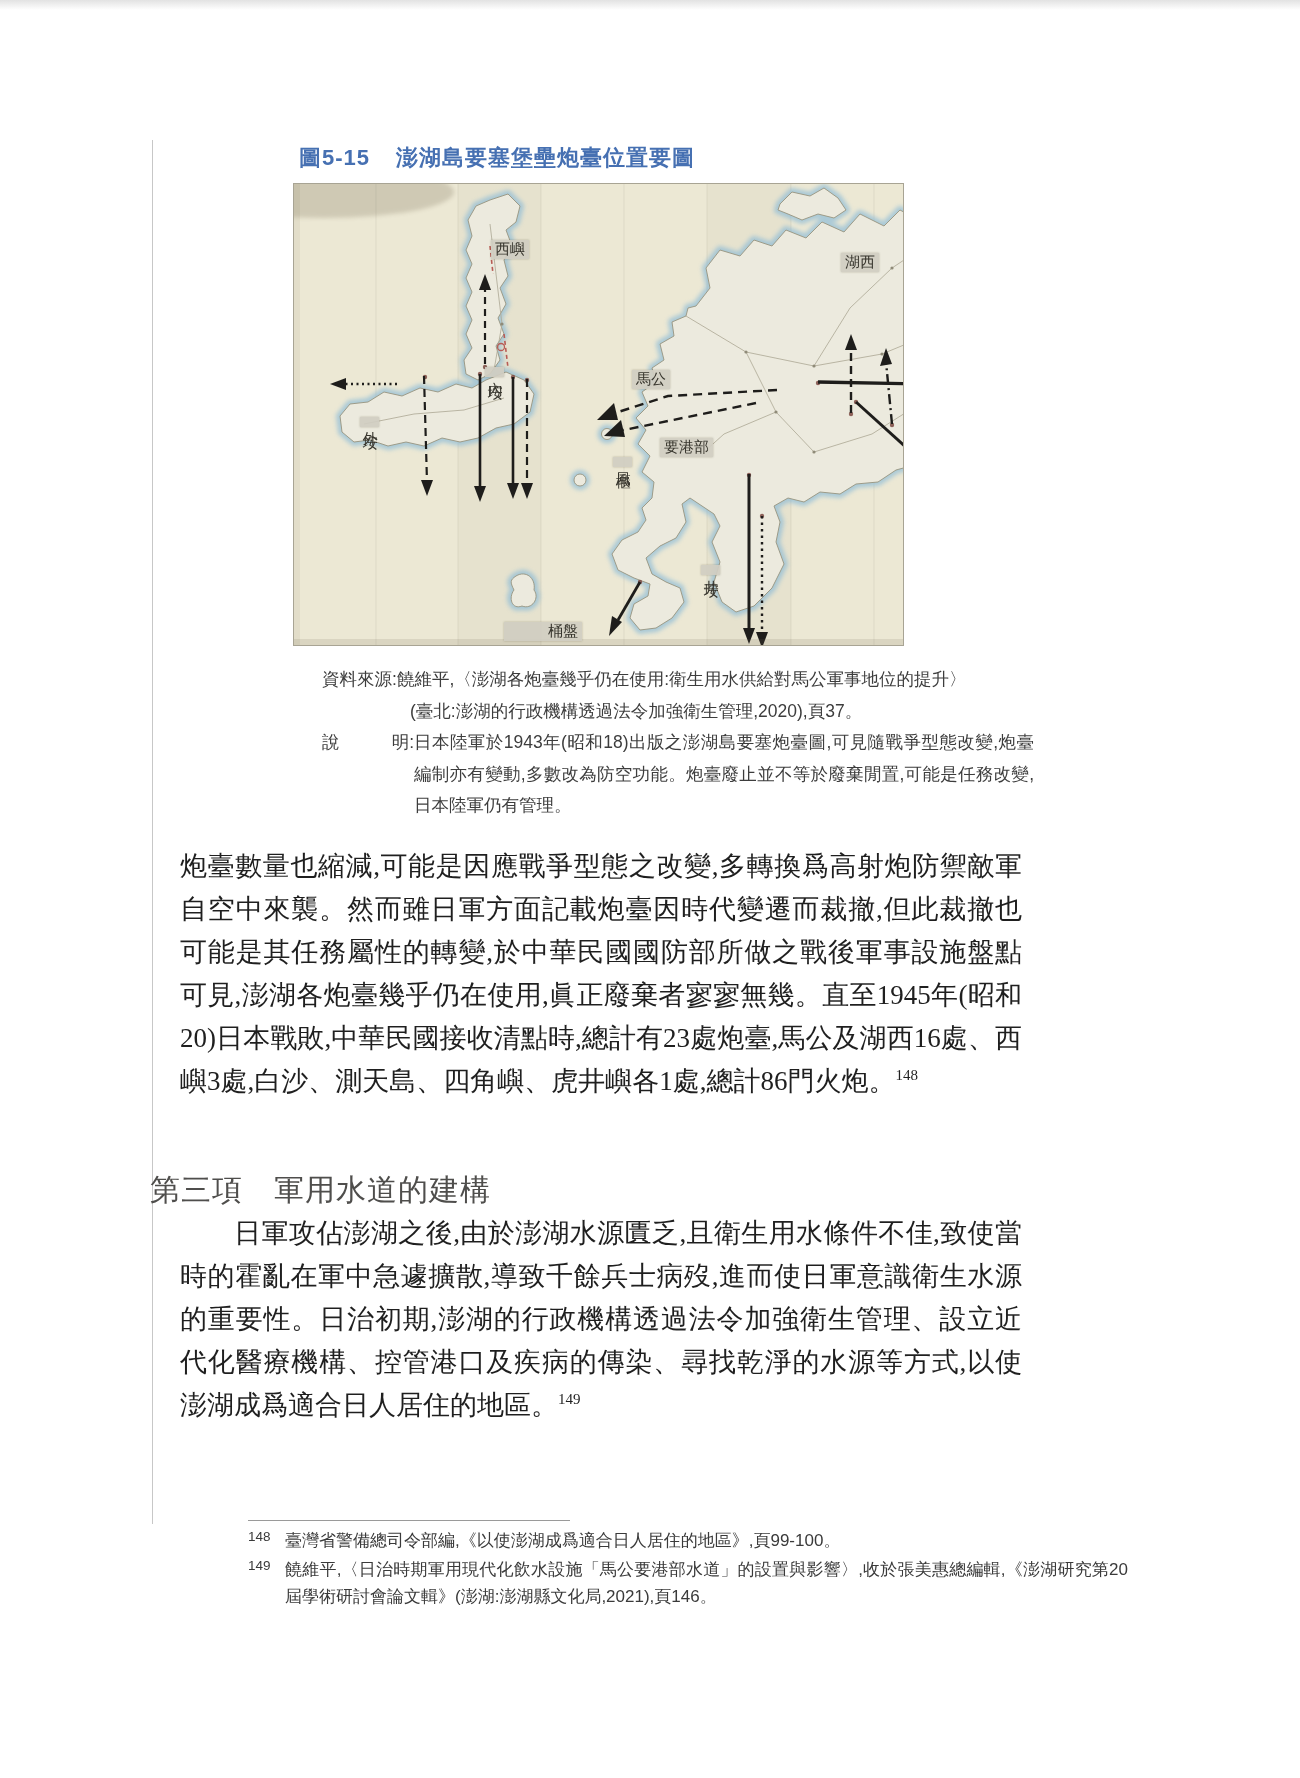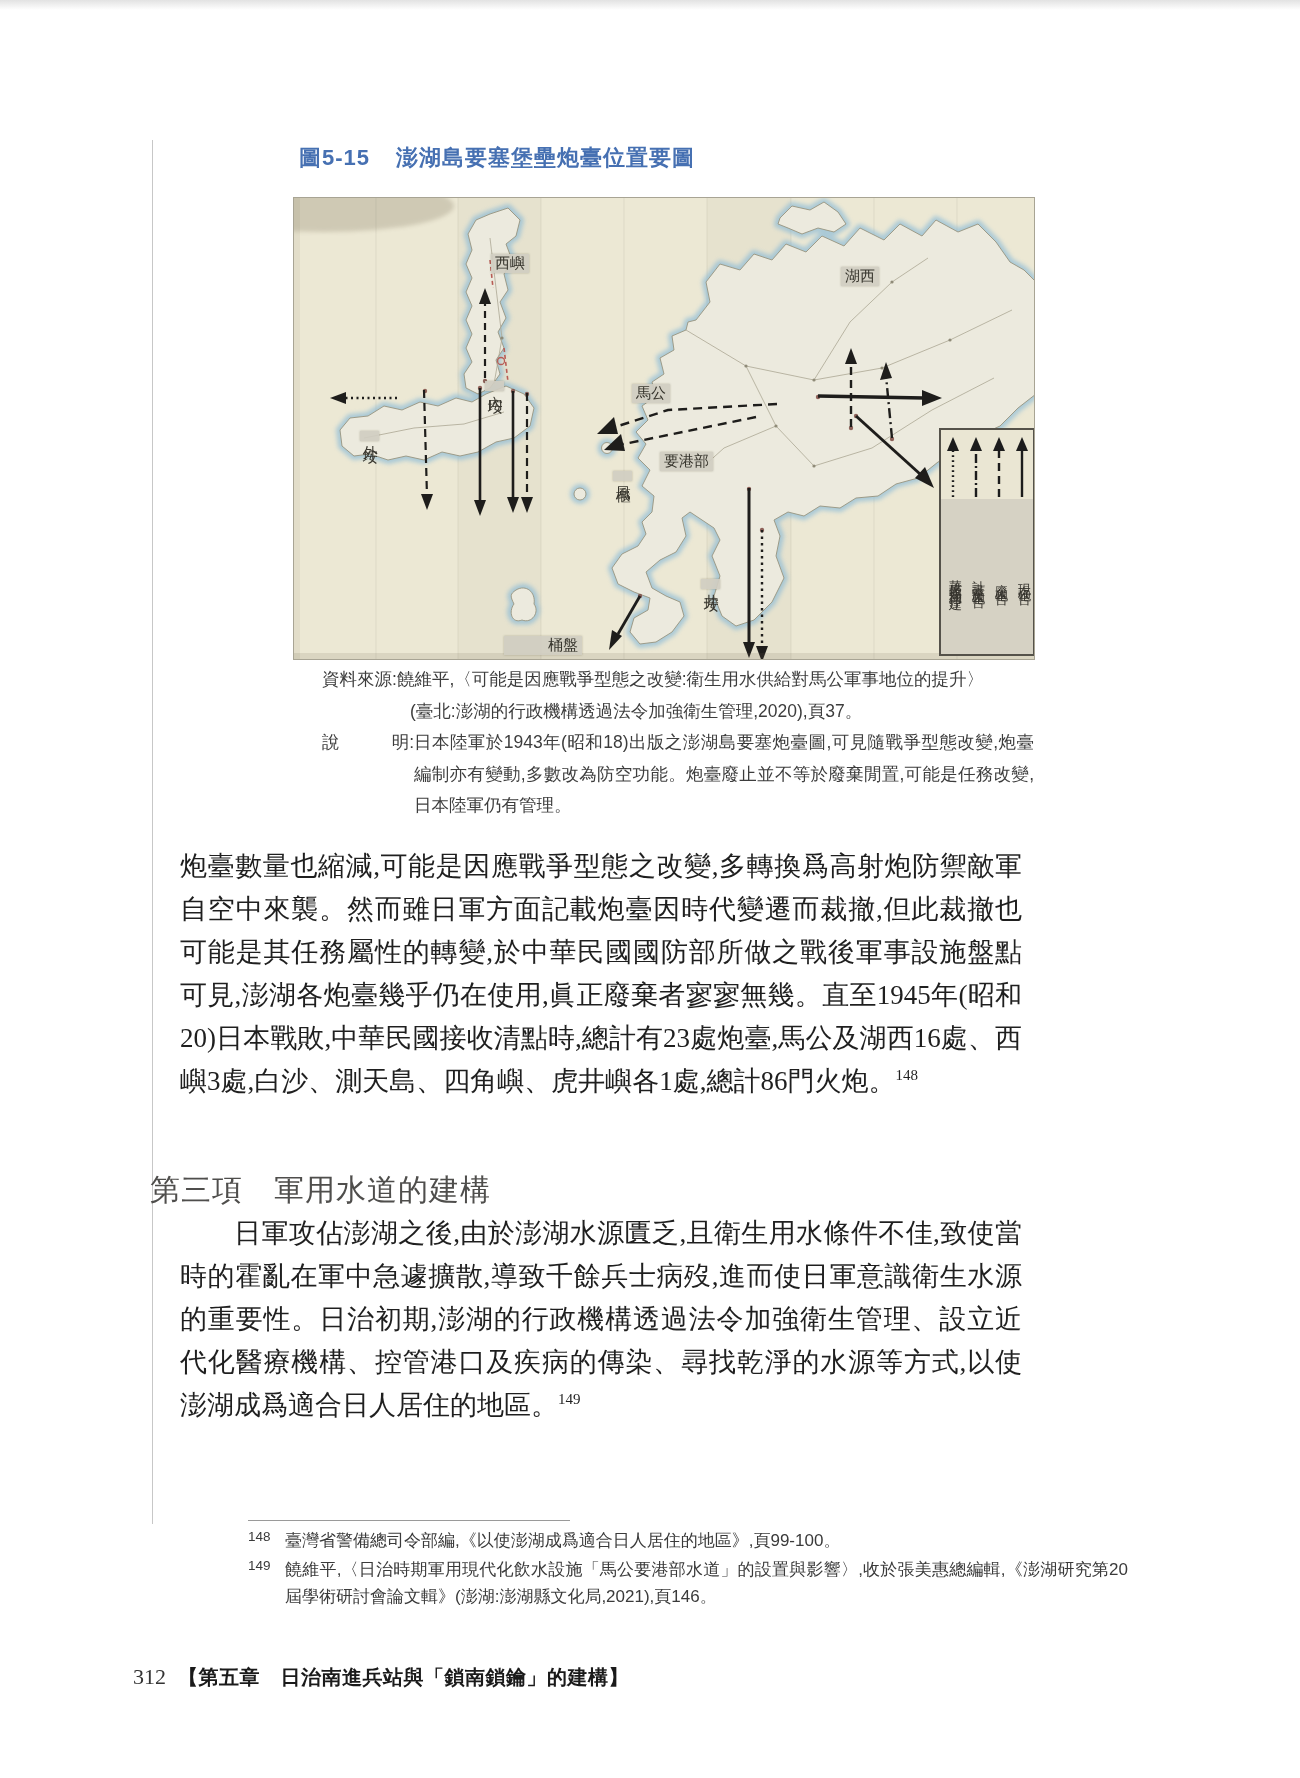--- a/index.html
+++ b/index.html
@@ -8,21 +8,21 @@
   .top-edge{position:absolute;top:0;left:0;right:0;height:10px;
         background:linear-gradient(#e2e2e2,#ffffff);}
   .left-rule{position:absolute;left:152px;top:140px;width:1px;height:1384px;background:#c7c7c7;}
 
   
   .fig-title{position:absolute;left:291px;top:143px;font-size:22px;font-weight:bold;
         color:#4670b2;letter-spacing:1px;margin-left:8px;}
   .fig-title .lbl{margin-right:26px;}
 
   
-  .map{position:absolute;left:293px;top:197px;width:742px;height:463px;background:#8b5cf6;
+  .map{position:absolute;left:293px;top:183px;width:611px;height:463px;background:#8b5cf6;
         border:1px solid #a8a494;box-sizing:border-box;overflow:hidden;}
   .map svg{display:block;}
   .plabel{position:absolute;background:rgba(208,205,193,0.92);color:#36342c;
         font-family:"Liberation Serif","DejaVu Serif",serif;font-size:15px;line-height:1.15;
         padding:1px 4px;text-align:center;box-shadow:0 0 2px rgba(90,85,60,.35);}
   .plabel.vert{writing-mode:vertical-rl;letter-spacing:2px;padding:3px 1px;}
 
   
   .legend{position:absolute;left:645px;top:230px;width:96px;height:228px;box-sizing:border-box;
         border:2px solid #55524a;background:#eae6d3;display:flex;flex-direction:row-reverse;}
@@ -230,21 +230,21 @@
         <svg width="20" height="64">
           <line x1="10" y1="62" x2="10" y2="14" stroke="#1c1c1c" stroke-width="2.4" stroke-dasharray="1.8 3.2"></line>
           <polygon points="10,2 4,16 16,16" fill="#1c1c1c"></polygon>
         </svg>
         <div class="lg-label">華盛頓條約停建</div>
       </div>
     </div>
   </div>
 
   <div class="caption">
-    <div><span>資料來源:</span><span>饒維平,〈可能是因應戰爭型態之改變:衛生用水供給對馬公軍事地位的提升〉</span></div>
+    <div><span>資料來源:</span><span>饒維平,〈澎湖各炮臺幾乎仍在使用:衛生用水供給對馬公軍事地位的提升〉</span></div>
     <div class="src2">(臺北:澎湖的行政機構透過法令加強衛生管理,2020),頁37。</div>
     <div class="note">
       <div class="note-label">
         <span>說</span>
         <span>明:</span>
       </div>
       <div class="note-body">日本陸軍於1943年(昭和18)出版之澎湖島要塞炮臺圖,可見隨戰爭型態改變,炮臺編制亦有變動,多數改為防空功能。炮臺廢止並不等於廢棄閒置,可能是任務改變,日本陸軍仍有管理。</div>
     </div>
   </div>
 
@@ -259,17 +259,13 @@
     <div class="fn">
       <span class="fn-num">148</span>
       <span>臺灣省警備總司令部編,《以使澎湖成爲適合日人居住的地區》,頁99-100。</span>
     </div>
     <div class="fn">
       <span class="fn-num">149</span>
       <span>饒維平,〈日治時期軍用現代化飲水設施「馬公要港部水道」的設置與影響〉,收於張美惠總編輯,《澎湖研究第20屆學術研討會論文輯》(澎湖:澎湖縣文化局,2021),頁146。</span>
     </div>
   </div>
 
-  <div class="footer">
-    <span class="pnum">312</span>
-    <span class="chap">【第五章　日治南進兵站與「鎖南鎖鑰」的建構】</span>
-  </div>
 </div>
 
 </body></html>

